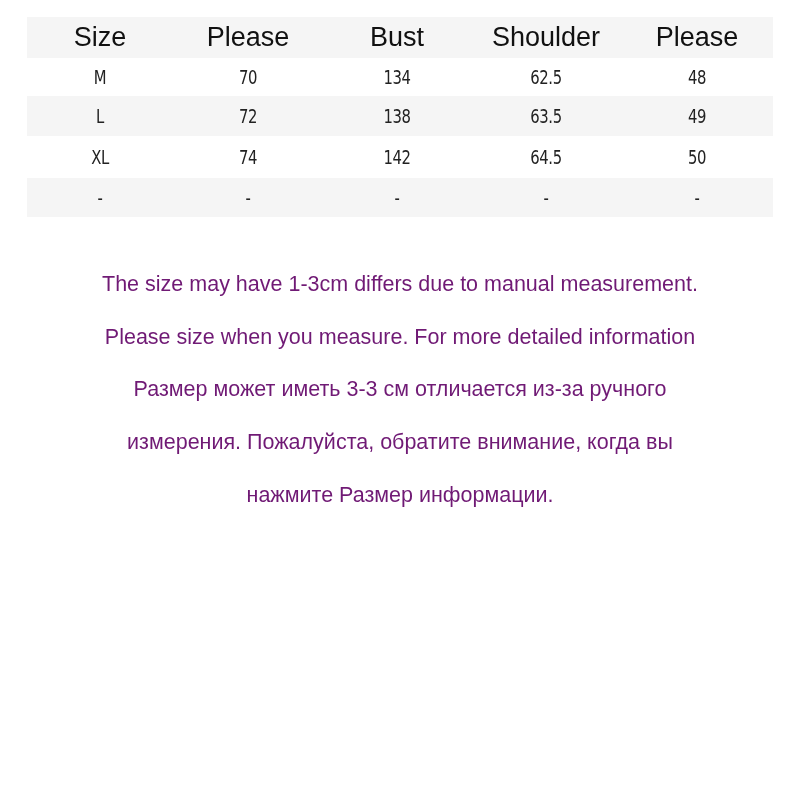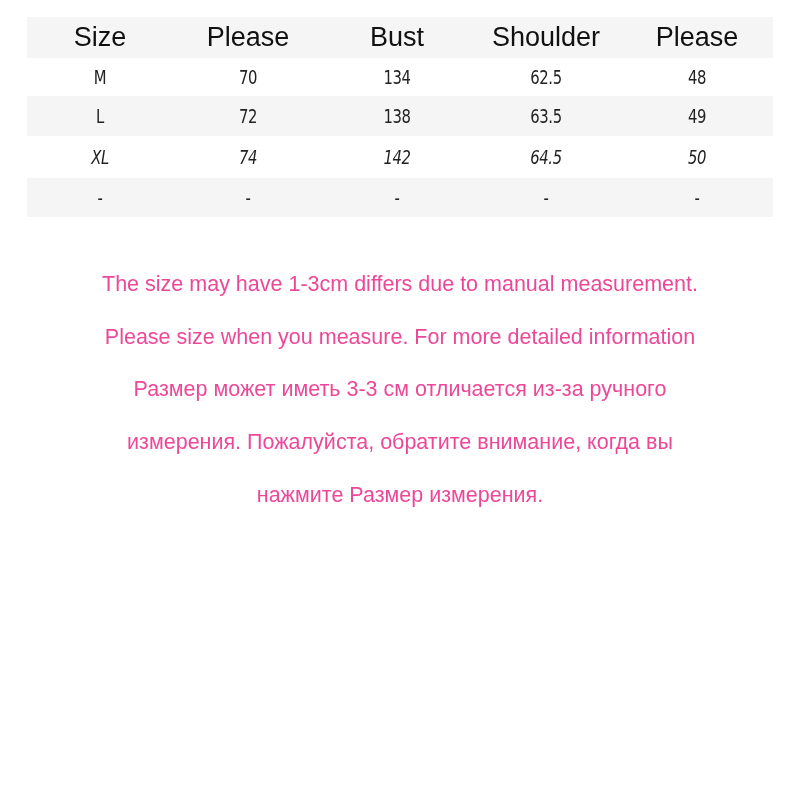--- a/index.html
+++ b/index.html
@@ -57,21 +57,21 @@
     .c4 { width: 152px; }
 
     .note {
       position: absolute;
       left: 0;
       top: 258px;
       width: 800px;
       text-align: center;
       font-family: "Liberation Sans", sans-serif;
       font-size: 21.5px;
-      color: #ec4899;
+      color: #701a75;
     }
     .note .line {
       height: 52.7px;
       line-height: 52.7px;
       white-space: nowrap;
     }
   </style>
 </head>
 <body>
 
@@ -93,21 +93,21 @@
   </div>
 
   <div class="row shaded body-row" style="height:40px;">
     <div class="cell c0">L</div>
     <div class="cell c1">72</div>
     <div class="cell c2">138</div>
     <div class="cell c3">63.5</div>
     <div class="cell c4">49</div>
   </div>
 
-  <div class="row body-row" style="height:42px;font-style:italic;">
+  <div class="row body-row" style="height:42px;">
     <div class="cell c0">XL</div>
     <div class="cell c1">74</div>
     <div class="cell c2">142</div>
     <div class="cell c3">64.5</div>
     <div class="cell c4">50</div>
   </div>
 
   <div class="row shaded body-row" style="height:39px;">
     <div class="cell c0">-</div>
     <div class="cell c1">-</div>
@@ -115,14 +115,14 @@
     <div class="cell c3">-</div>
     <div class="cell c4">-</div>
   </div>
 </div>
 
 <div class="note">
   <div class="line">The size may have 1-3cm differs due to manual measurement.</div>
   <div class="line">Please size when you measure. For more detailed information</div>
   <div class="line">Размер может иметь 3-3 см отличается из-за ручного</div>
   <div class="line">измерения. Пожалуйста, обратите внимание, когда вы</div>
-  <div class="line">нажмите Размер измерения.</div>
+  <div class="line">нажмите Размер информации.</div>
 </div>
 
 </body></html>

